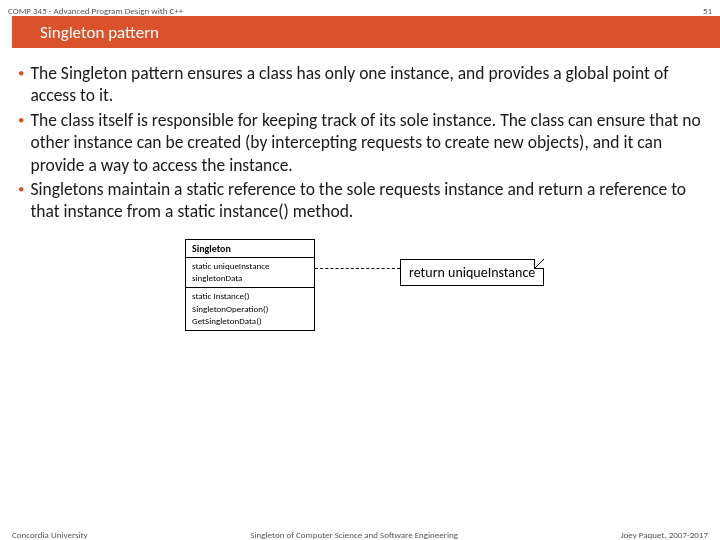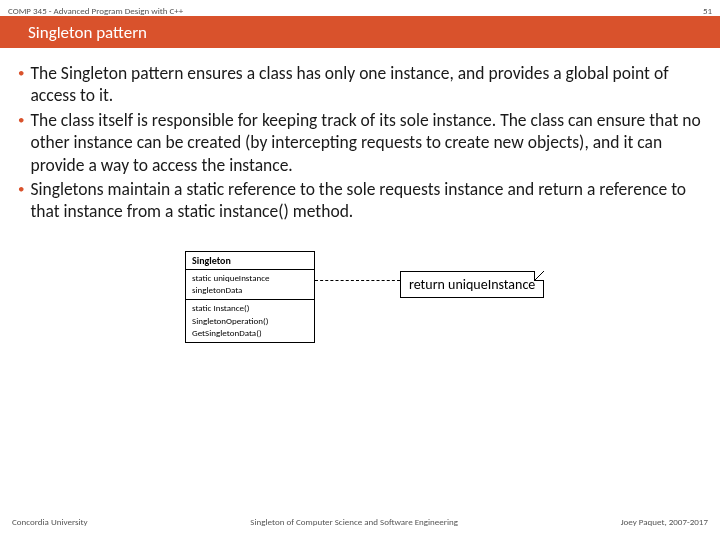--- a/index.html
+++ b/index.html
@@ -20,20 +20,21 @@
     padding: 0 8px;
     font-size: 9px;
     color: #555;
   }
   .title-bar {
     height: 32px;
     background: #d9522c;
     display: flex;
     align-items: center;
     padding-left: 28px;
+    margin-left: 12px;
   }
   .title-bar span {
     color: #ffffff;
     font-size: 17px;
     font-weight: 300;
   }
   .content {
     padding: 14px 18px 0 18px;
   }
   .bullet-item {
@@ -45,21 +46,21 @@
     font-weight: 350;
   }
   .bullet-marker {
     color: #d9522c;
     font-size: 13px;
     margin-right: 6px;
     line-height: 1.7;
     flex-shrink: 0;
   }
   .diagram {
-    margin: 28px auto 0 auto;
+    margin: 16px auto 0 auto;
     width: 350px;
     position: relative;
     height: 120px;
   }
   .uml-box {
     position: absolute;
     left: 0;
     top: 0;
     width: 130px;
     border: 1px solid #000;
@@ -107,21 +108,21 @@
     border-top: 1.5px dashed #000;
   }
   .footer {
     position: absolute;
     bottom: 0;
     left: 0;
     right: 0;
     height: 24px;
     display: flex;
     justify-content: space-between;
-    align-items: flex-start;
+    align-items: flex-end;
     padding: 0 12px;
     font-size: 9px;
     color: #555;
   }
 </style>
 </head>
 <body>
 
 <div class="top-bar">
   <span>COMP 345 - Advanced Program Design with C++</span>

